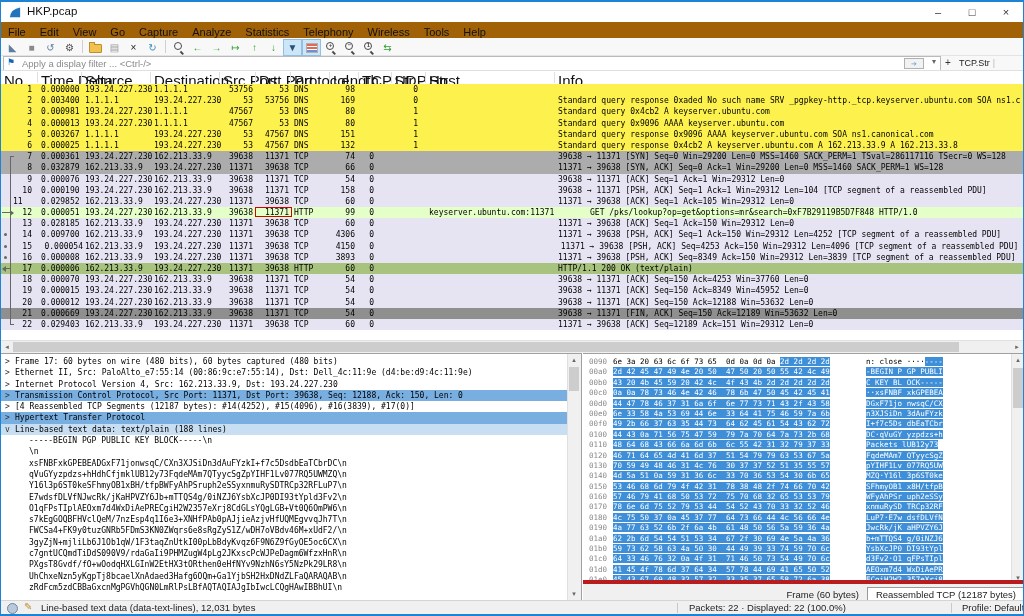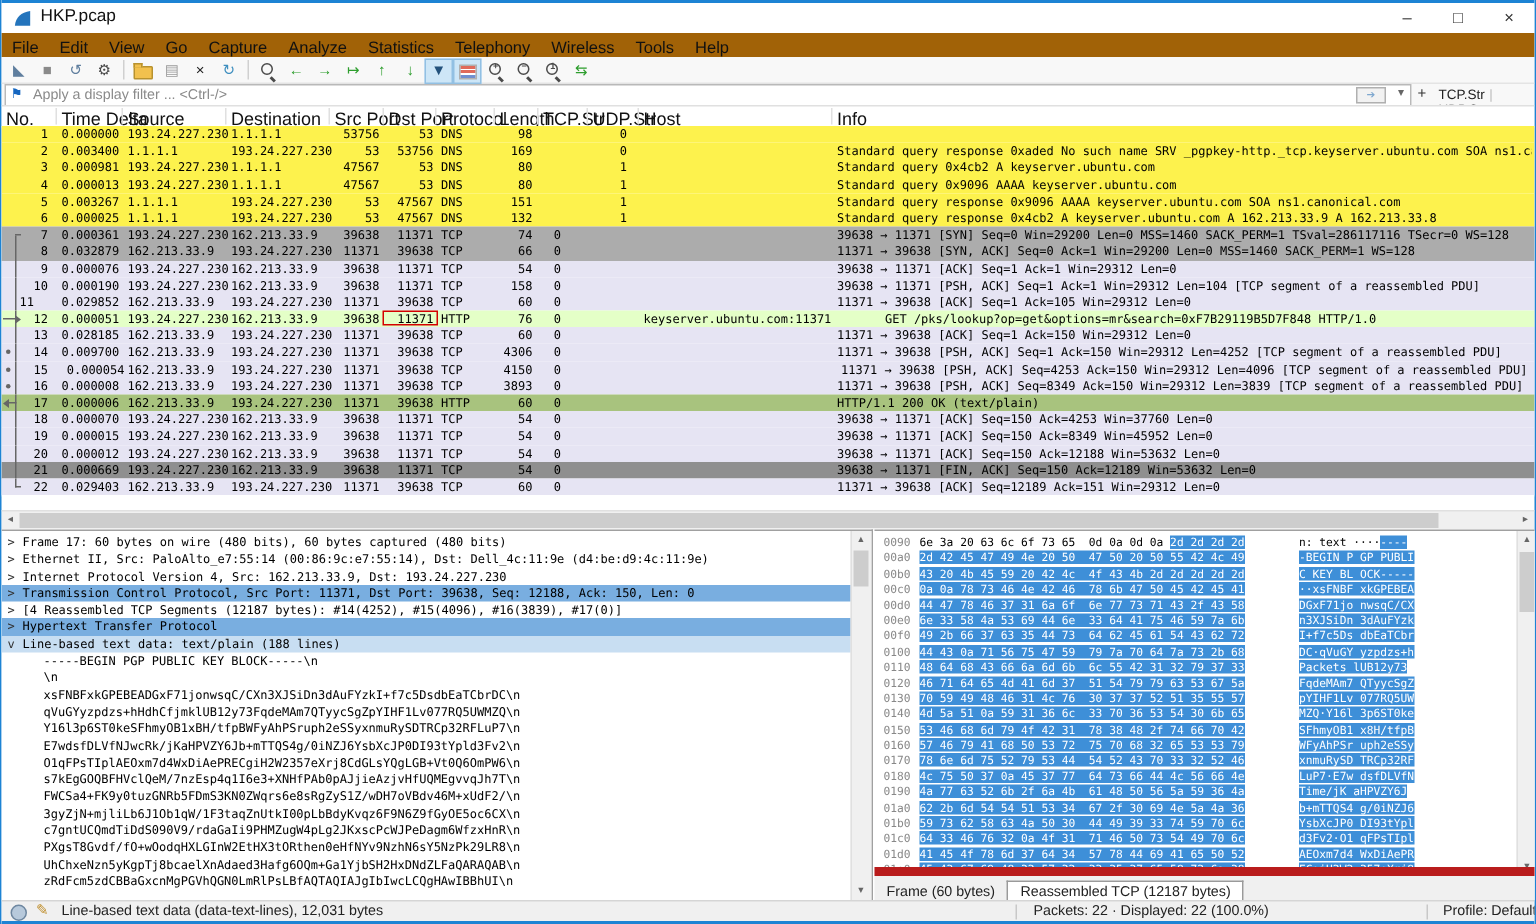--- a/index.html
+++ b/index.html
@@ -33,21 +33,21 @@
   #bookmark{position:absolute;left:3px;top:0px;font-size:9px;color:#1566c0;}
   #filtertext{position:absolute;left:18px;top:1px;font-size:9.5px;color:#8a8a8a;}
   #applybtn{position:absolute;right:16px;top:1px;width:18px;height:9px;border:1px solid #b0b0b0;background:#f2f2f2;font-size:7px;color:#7fa8cf;text-align:center;line-height:9px;}
   #filtercaret{position:absolute;right:4px;top:0px;font-size:8px;color:#666;}
   #plusbtn{position:absolute;left:944px;top:1px;font-size:10px;color:#333;}
   #savedfilters{position:absolute;left:956px;top:2px;font-size:9px;color:#222;}
   .savedfilter{display:inline-block;padding:0 2px;}
   .sfsep{display:inline-block;color:#bbb;padding:0 1px;}
   
   #plheader{position:absolute;top:70px;left:0;right:0;height:13px;background:#fff;border-bottom:1px solid #c8c8c8;border-top:1px solid #e0e0e0;}
-  .hcell{position:absolute;top:1px;font-size:12px;color:#111;white-space:nowrap;}
+  .hcell{position:absolute;top:1px;font-size:15px;color:#111;white-space:nowrap;}
   .hsep{position:absolute;top:1px;bottom:1px;width:1px;background:#e0e0e0;}
   
   #packetrows{position:absolute;top:84px;left:0;right:0;height:247px;background:#fff;}
   .prow{position:relative;height:11.2px;font-family:"DejaVu Sans Mono",monospace;font-size:8px;line-height:11.2px;color:#000;}
   .pcell{position:absolute;top:0;white-space:nowrap;overflow:hidden;}
   .row-dns{background:#fdf24d;}
   .row-gray{background:#acacac;}
   .row-graydark{background:#8f8f8f;}
   .row-tcp{background:#e6e4f3;}
   .row-http{background:#e4ffc7;}
@@ -76,21 +76,21 @@
   
   #bytespane{position:absolute;top:353px;left:582px;width:442px;height:247px;background:#fff;border-top:1px solid #a0a0a0;box-sizing:border-box;}
   #hexrows{position:absolute;top:3px;left:0;right:13px;}
   .hxrow{position:relative;height:10.4px;font-family:"DejaVu Sans Mono",monospace;font-size:7.5px;line-height:10.4px;white-space:pre;}
   .hxoff{position:absolute;left:6px;color:#888;}
   .hxbytes{position:absolute;left:30px;}
   .hxascii{position:absolute;left:283px;}
   .hl{background:#3e8fd8;color:#fff;}
   #hexscroll{bottom:16px;}
   
-  #tabbar{position:absolute;left:0;right:0;bottom:0;height:16px;background:#f0f0f0;border-top:6px solid #b91c1c;}
+  #tabbar{position:absolute;left:0;right:0;bottom:0;height:16px;background:#f0f0f0;border-top:4px solid #b91c1c;text-align:right;}
   .btab{display:inline-block;height:14px;margin-top:1px;padding:0 8px;font-size:9.5px;color:#222;line-height:14px;}
   .btab.active{background:#fff;border:1px solid #9a9a9a;border-bottom:none;}
   
   #statusbar{position:absolute;top:600px;left:0;right:0;height:14px;background:#f0f0f0;border-top:1px solid #d5d5d5;}
   #statusbar .sbtext{position:absolute;top:1px;font-size:9.5px;color:#222;white-space:nowrap;}
   #expertdot{position:absolute;left:6px;top:2px;width:9px;height:9px;border-radius:50%;background:#b7c9db;border:1px solid #6e87a0;}
   #pencil{position:absolute;left:23px;top:0px;font-size:10px;color:#c09030;}
   .sbsep{position:absolute;top:2px;width:1px;height:10px;background:#c8c8c8;}
   #bottomline{position:absolute;bottom:0;left:0;right:0;height:2px;background:#1d83d4;}
 </style>
@@ -319,21 +319,21 @@
         <div class="gv" style="top: 0px; bottom: 0px;"></div>
         <div class="gh" style="left: 1px; width: 8px;"></div>
         <div class="gtri-r"></div>
         <span class="pcell" style="left: 12px; width: 19px; text-align: right;">12</span>
         <span class="pcell" style="left: 40px; width: 42px; text-align: left;">0.000051</span>
         <span class="pcell" style="left: 84px; width: 68px; text-align: left;">193.24.227.230</span>
         <span class="pcell" style="left: 153px; width: 68px; text-align: left;">162.213.33.9</span>
         <span class="pcell" style="left: 220px; width: 32px; text-align: right;">39638</span>
         <span class="pcell" style="left: 256px; width: 32px; text-align: right;">11371</span>
         <span class="pcell" style="left: 293px; width: 36px; text-align: left;">HTTP</span>
-        <span class="pcell" style="left: 318px; width: 36px; text-align: right;">76</span>
+        <span class="pcell" style="left: 318px; width: 36px; text-align: right;">99</span>
         <span class="pcell" style="left: 355px; width: 18px; text-align: right;">0</span>
         <span class="pcell" style="left: 391px; width: 26px; text-align: right;"></span>
         <span class="pcell" style="left: 428px; width: 128px; text-align: left;">keyserver.ubuntu.com:11371</span>
         <span class="pcell" style="left: 557px; width: 463px; text-align: left; margin-left: 32px;">GET /pks/lookup?op=get&amp;options=mr&amp;search=0xF7B29119B5D7F848 HTTP/1.0</span>
         <div class="redbox"></div>
       </div>
       <div class="prow row-tcp">
         <div class="gv" style="top: 0px; bottom: 0px;"></div>
         <span class="pcell" style="left: 12px; width: 19px; text-align: right;">13</span>
         <span class="pcell" style="left: 40px; width: 42px; text-align: left;">0.028185</span>
@@ -523,37 +523,37 @@
       </div>
     <div class="vscroll">
       <span class="sbbtn" style="left:0;top:0">▴</span>
       <div class="vthumb" style="top:13px;height:24px"></div>
       <span class="sbbtn" style="left:0;top:auto;bottom:0">▾</span>
     </div>
   </div>
 
   <div id="bytespane">
     <div id="hexrows">
-        <div class="hxrow"><span class="hxoff">0090</span><span class="hxbytes"><span>6e 3a 20 63 6c 6f 73 65  0d 0a 0d 0a </span><span class="hl">2d 2d 2d 2d</span></span><span class="hxascii"><span>n: text ····</span><span class="hl">----</span></span></div>
+        <div class="hxrow"><span class="hxoff">0090</span><span class="hxbytes"><span>6e 3a 20 63 6c 6f 73 65  0d 0a 0d 0a </span><span class="hl">2d 2d 2d 2d</span></span><span class="hxascii"><span>n: close ····</span><span class="hl">----</span></span></div>
         <div class="hxrow"><span class="hxoff">00a0</span><span class="hxbytes"><span class="hl">2d 42 45 47 49 4e 20 50  47 50 20 50 55 42 4c 49</span></span><span class="hxascii"><span class="hl">-BEGIN P GP PUBLI</span></span></div>
         <div class="hxrow"><span class="hxoff">00b0</span><span class="hxbytes"><span class="hl">43 20 4b 45 59 20 42 4c  4f 43 4b 2d 2d 2d 2d 2d</span></span><span class="hxascii"><span class="hl">C KEY BL OCK-----</span></span></div>
         <div class="hxrow"><span class="hxoff">00c0</span><span class="hxbytes"><span class="hl">0a 0a 78 73 46 4e 42 46  78 6b 47 50 45 42 45 41</span></span><span class="hxascii"><span class="hl">··xsFNBF xkGPEBEA</span></span></div>
         <div class="hxrow"><span class="hxoff">00d0</span><span class="hxbytes"><span class="hl">44 47 78 46 37 31 6a 6f  6e 77 73 71 43 2f 43 58</span></span><span class="hxascii"><span class="hl">DGxF71jo nwsqC/CX</span></span></div>
         <div class="hxrow"><span class="hxoff">00e0</span><span class="hxbytes"><span class="hl">6e 33 58 4a 53 69 44 6e  33 64 41 75 46 59 7a 6b</span></span><span class="hxascii"><span class="hl">n3XJSiDn 3dAuFYzk</span></span></div>
         <div class="hxrow"><span class="hxoff">00f0</span><span class="hxbytes"><span class="hl">49 2b 66 37 63 35 44 73  64 62 45 61 54 43 62 72</span></span><span class="hxascii"><span class="hl">I+f7c5Ds dbEaTCbr</span></span></div>
         <div class="hxrow"><span class="hxoff">0100</span><span class="hxbytes"><span class="hl">44 43 0a 71 56 75 47 59  79 7a 70 64 7a 73 2b 68</span></span><span class="hxascii"><span class="hl">DC·qVuGY yzpdzs+h</span></span></div>
         <div class="hxrow"><span class="hxoff">0110</span><span class="hxbytes"><span class="hl">48 64 68 43 66 6a 6d 6b  6c 55 42 31 32 79 37 33</span></span><span class="hxascii"><span class="hl">Packets lUB12y73</span></span></div>
         <div class="hxrow"><span class="hxoff">0120</span><span class="hxbytes"><span class="hl">46 71 64 65 4d 41 6d 37  51 54 79 79 63 53 67 5a</span></span><span class="hxascii"><span class="hl">FqdeMAm7 QTyycSgZ</span></span></div>
         <div class="hxrow"><span class="hxoff">0130</span><span class="hxbytes"><span class="hl">70 59 49 48 46 31 4c 76  30 37 37 52 51 35 55 57</span></span><span class="hxascii"><span class="hl">pYIHF1Lv 077RQ5UW</span></span></div>
         <div class="hxrow"><span class="hxoff">0140</span><span class="hxbytes"><span class="hl">4d 5a 51 0a 59 31 36 6c  33 70 36 53 54 30 6b 65</span></span><span class="hxascii"><span class="hl">MZQ·Y16l 3p6ST0ke</span></span></div>
         <div class="hxrow"><span class="hxoff">0150</span><span class="hxbytes"><span class="hl">53 46 68 6d 79 4f 42 31  78 38 48 2f 74 66 70 42</span></span><span class="hxascii"><span class="hl">SFhmyOB1 x8H/tfpB</span></span></div>
         <div class="hxrow"><span class="hxoff">0160</span><span class="hxbytes"><span class="hl">57 46 79 41 68 50 53 72  75 70 68 32 65 53 53 79</span></span><span class="hxascii"><span class="hl">WFyAhPSr uph2eSSy</span></span></div>
         <div class="hxrow"><span class="hxoff">0170</span><span class="hxbytes"><span class="hl">78 6e 6d 75 52 79 53 44  54 52 43 70 33 32 52 46</span></span><span class="hxascii"><span class="hl">xnmuRySD TRCp32RF</span></span></div>
         <div class="hxrow"><span class="hxoff">0180</span><span class="hxbytes"><span class="hl">4c 75 50 37 0a 45 37 77  64 73 66 44 4c 56 66 4e</span></span><span class="hxascii"><span class="hl">LuP7·E7w dsfDLVfN</span></span></div>
-        <div class="hxrow"><span class="hxoff">0190</span><span class="hxbytes"><span class="hl">4a 77 63 52 6b 2f 6a 4b  61 48 50 56 5a 59 36 4a</span></span><span class="hxascii"><span class="hl">Time/jK aHPVZY6J</span></span></div>
+        <div class="hxrow"><span class="hxoff">0190</span><span class="hxbytes"><span class="hl">4a 77 63 52 6b 2f 6a 4b  61 48 50 56 5a 59 36 4a</span></span><span class="hxascii"><span class="hl">JwcRk/jK aHPVZY6J</span></span></div>
         <div class="hxrow"><span class="hxoff">01a0</span><span class="hxbytes"><span class="hl">62 2b 6d 54 54 51 53 34  67 2f 30 69 4e 5a 4a 36</span></span><span class="hxascii"><span class="hl">b+mTTQS4 g/0iNZJ6</span></span></div>
         <div class="hxrow"><span class="hxoff">01b0</span><span class="hxbytes"><span class="hl">59 73 62 58 63 4a 50 30  44 49 39 33 74 59 70 6c</span></span><span class="hxascii"><span class="hl">YsbXcJP0 DI93tYpl</span></span></div>
         <div class="hxrow"><span class="hxoff">01c0</span><span class="hxbytes"><span class="hl">64 33 46 76 32 0a 4f 31  71 46 50 73 54 49 70 6c</span></span><span class="hxascii"><span class="hl">d3Fv2·O1 qFPsTIpl</span></span></div>
         <div class="hxrow"><span class="hxoff">01d0</span><span class="hxbytes"><span class="hl">41 45 4f 78 6d 37 64 34  57 78 44 69 41 65 50 52</span></span><span class="hxascii"><span class="hl">AEOxm7d4 WxDiAePR</span></span></div>
         <div class="hxrow"><span class="hxoff">01e0</span><span class="hxbytes"><span class="hl">45 43 67 69 48 32 57 32  33 35 37 65 58 72 6a 38</span></span><span class="hxascii"><span class="hl">ECgiH2W2 357eXrj8</span></span></div>
       </div>
     <div class="vscroll" id="hexscroll">
       <span class="sbbtn" style="left:0;top:0">▴</span>
       <div class="vthumb" style="top:14px;height:40px"></div>
       <span class="sbbtn" style="left:0;top:auto;bottom:0">▾</span>

